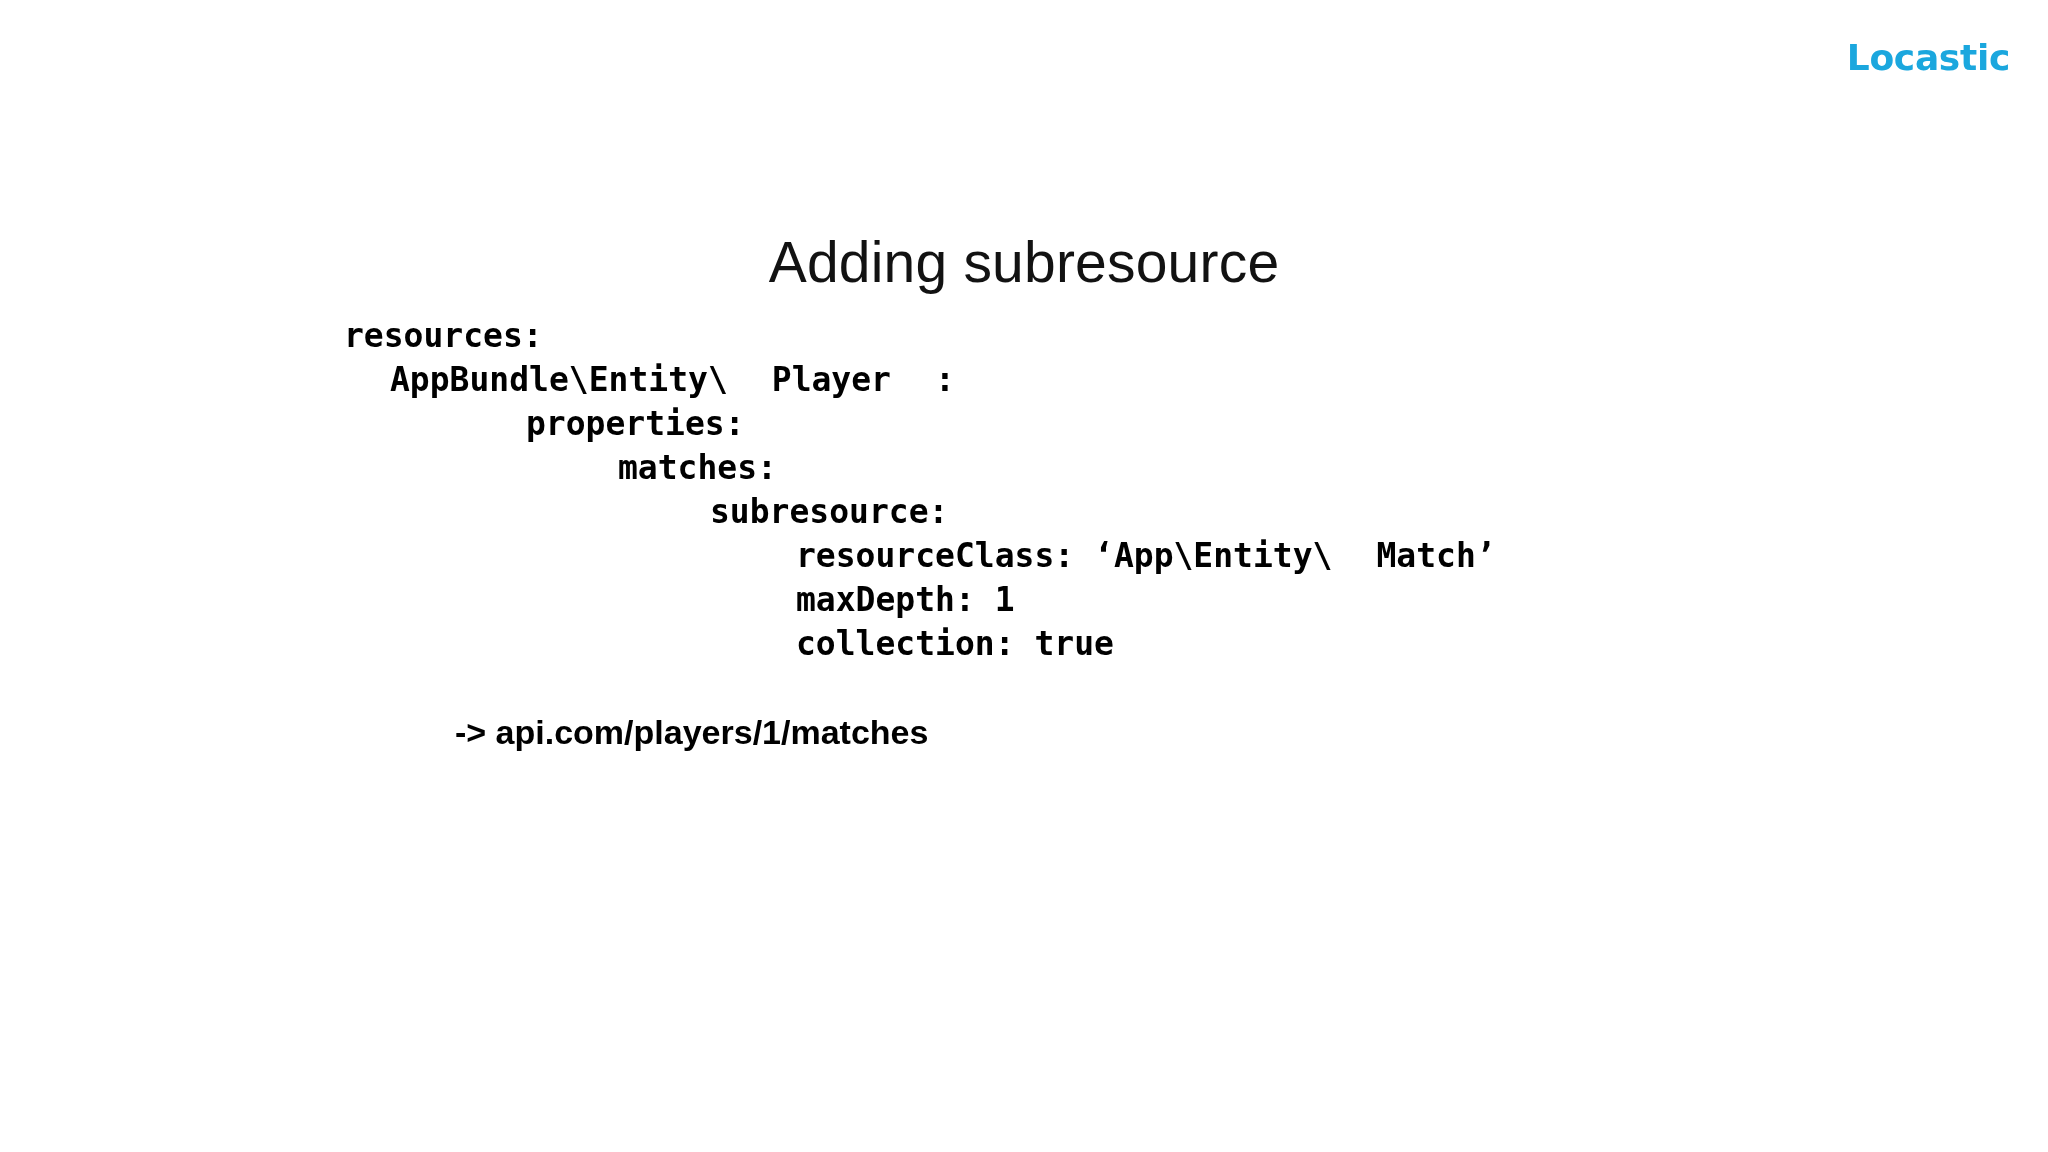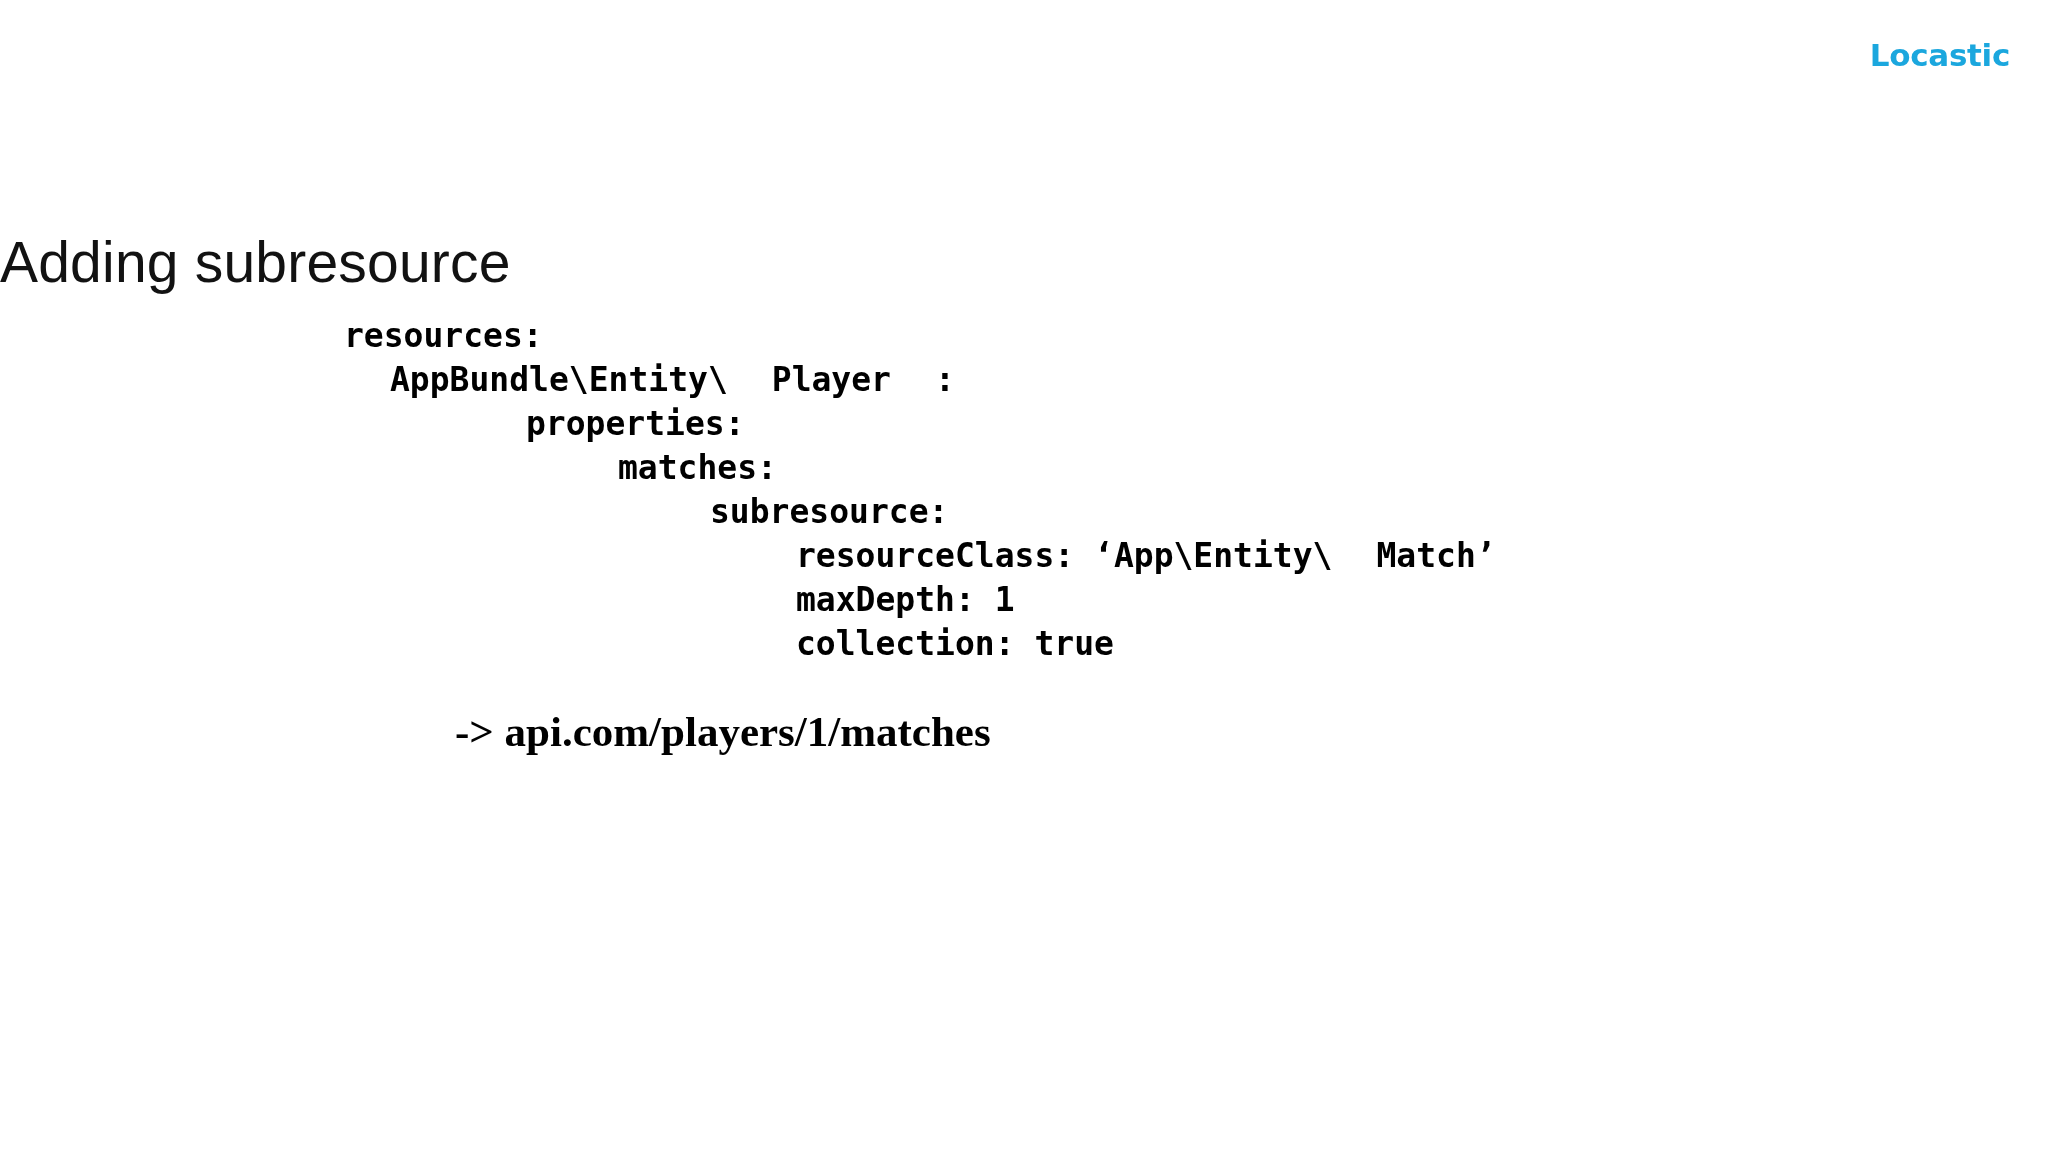--- a/index.html
+++ b/index.html
@@ -20,34 +20,35 @@
     inset: 0;
     background: #ffffff;
   }
 
   
   .logo {
     position: absolute;
     right: 38px;
     top: 40px;
     font-family: "DejaVu Sans", sans-serif;
-    font-size: 31px;
+    font-size: 36px;
     font-weight: bold;
     letter-spacing: -0.3px;
     color: #1BA7DE;
     line-height: 1;
     white-space: nowrap;
   }
 
   
   .title {
     position: absolute;
     left: 0;
     right: 0;
     top: 192px;
+    text-align: center;
     font-family: "Liberation Sans", sans-serif;
     font-size: 57px;
     font-weight: 400;
     color: #121212;
     letter-spacing: 0.2px;
     line-height: 1.15;
     white-space: nowrap;
   }
 
   
@@ -77,22 +78,22 @@
     margin-left: 44px;
   }
   .tok-n {
     font-weight: 700;
   }
 
   .arrow-line {
     position: absolute;
     left: 455px;
     top: 710px;
-    font-family: Liberation Serif, serif;
-    font-size: 43px;
+    font-family: Liberation Sans, sans-serif;
+    font-size: 34px;
     line-height: 44px;
     font-weight: bold;
     color: #000000;
     white-space: pre;
   }
 </style>
 </head>
 <body>
 
 <div class="slide">

